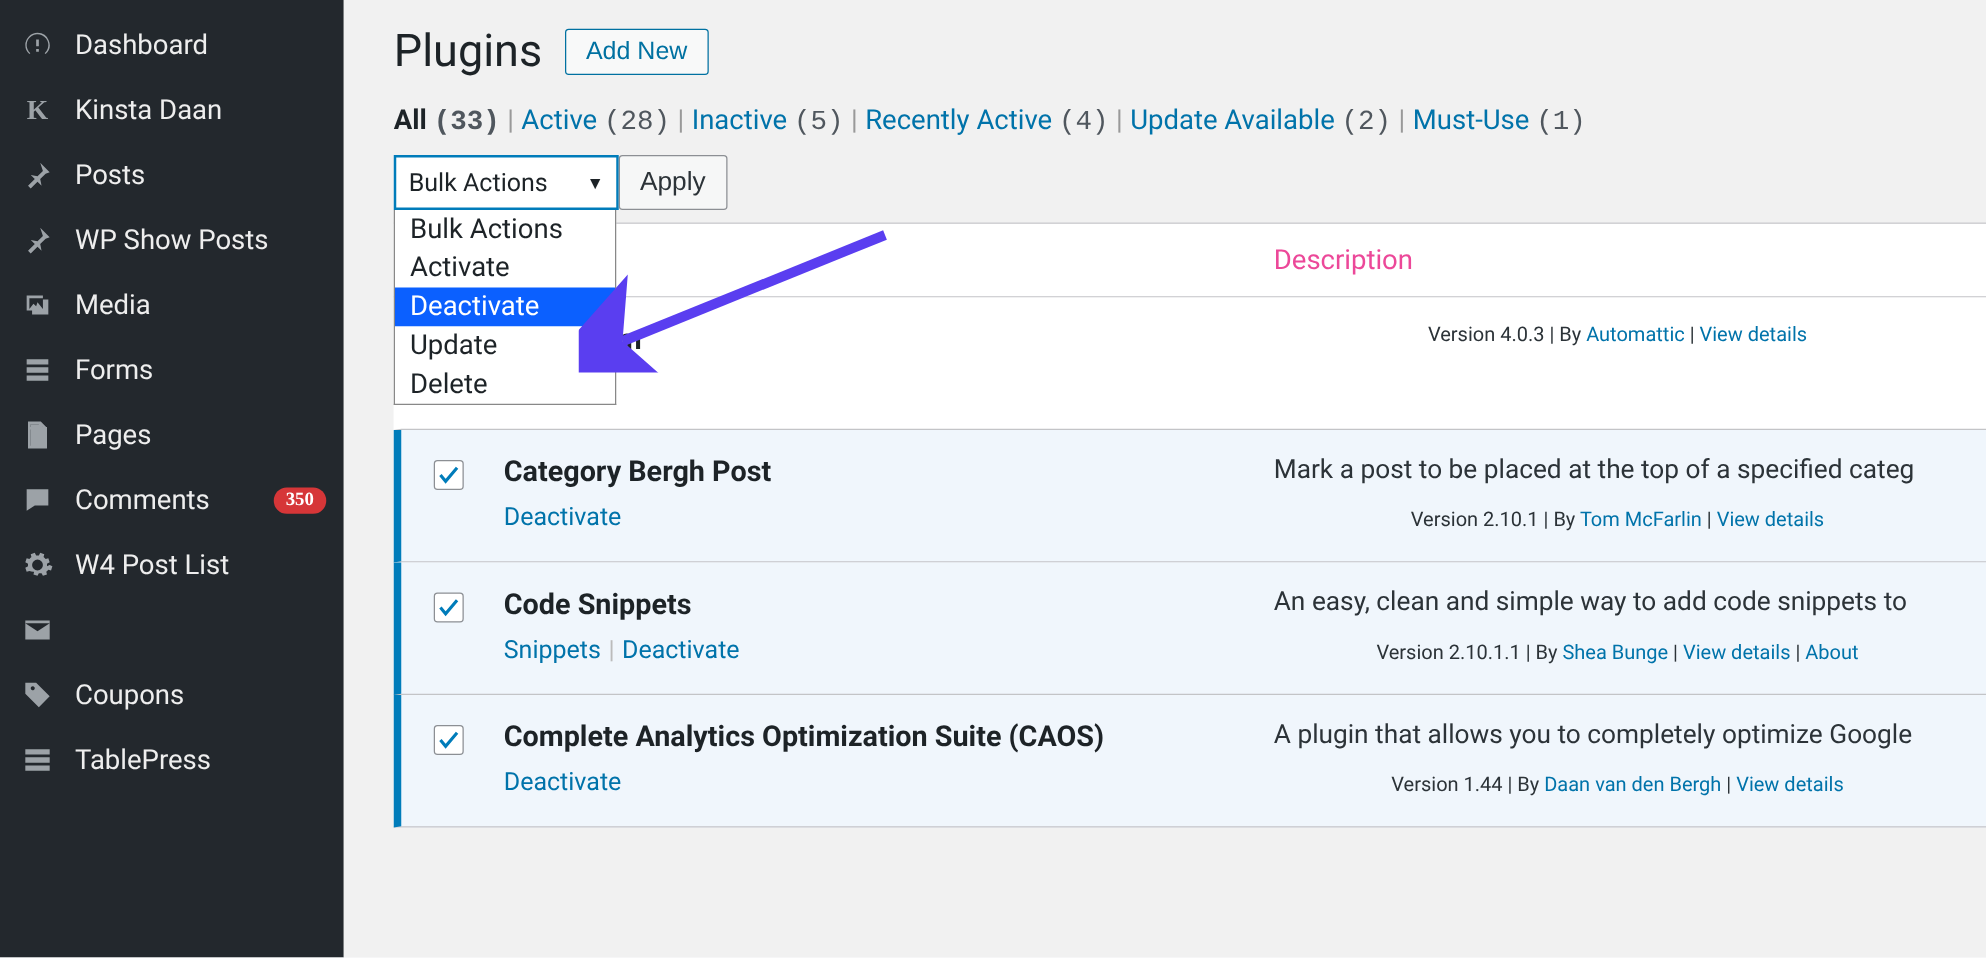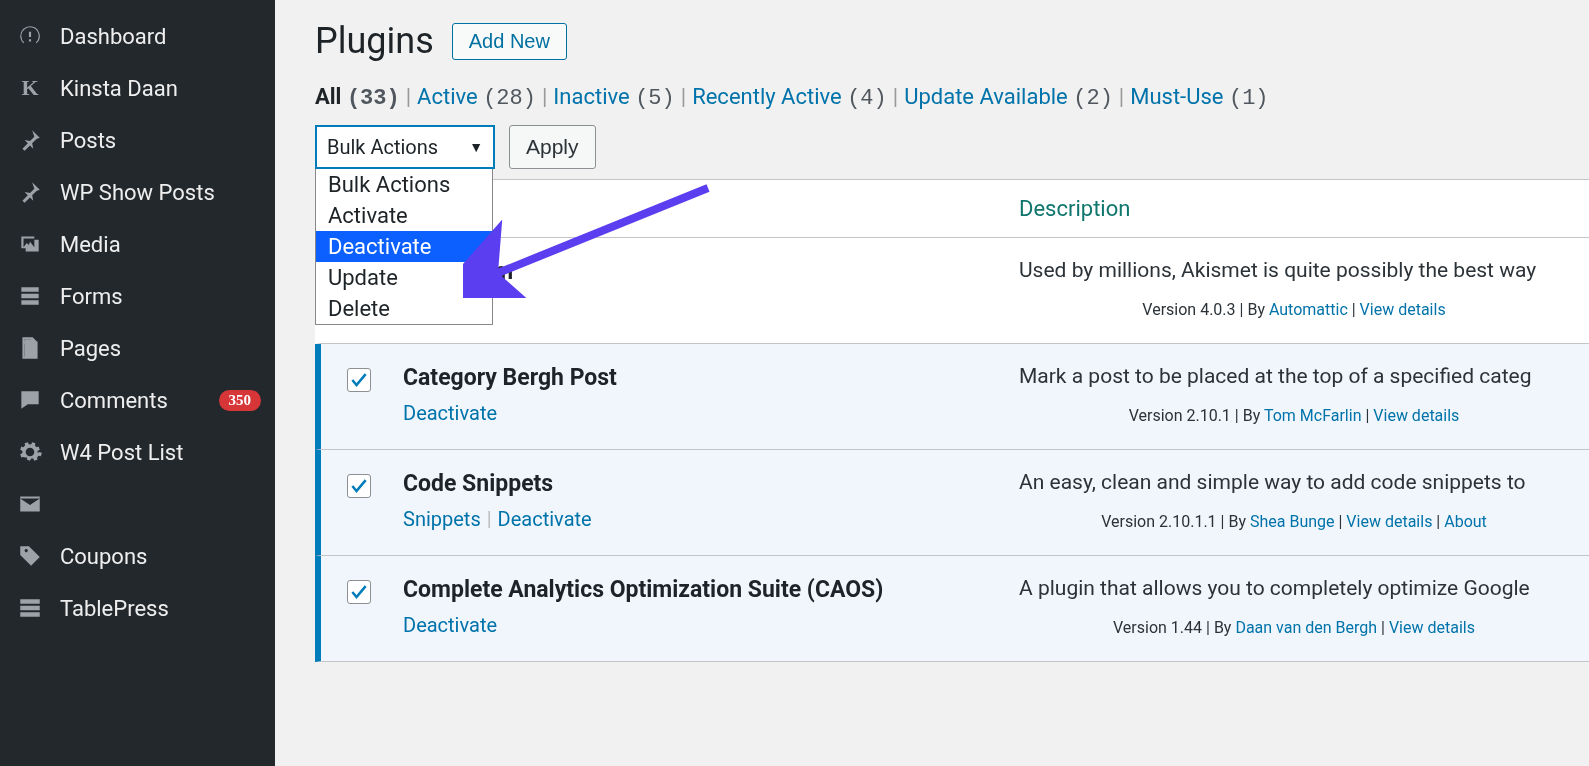--- a/index.html
+++ b/index.html
@@ -95,21 +95,20 @@
     font-size: 22px;
     margin-bottom: 14px;
   }
   .filter-link { color: #0073aa; text-decoration: none; cursor: pointer; }
   .filter-link.current { color: #1d2327; font-weight: 700; }
   .filter-count { color: #50575e; font-family: Liberation Mono, monospace; }
   .filter-sep { color: #999; padding: 0 6px; }
 
   .action-row {
     display: flex;
-    gap: 14px;
     align-items: flex-start;
     margin-bottom: 10px;
     position: relative;
   }
   .bulk-select {
     width: 180px;
     height: 44px;
     border: 2px solid #007cba;
     background: #fff;
     font-size: 20px;
@@ -144,21 +143,21 @@
   
   .plugins-table {
     background: #fff;
     border-top: 1px solid #c3c4c7;
   }
   .table-header {
     display: flex;
     align-items: center;
     padding: 14px 20px 14px 24px;
     border-bottom: 1px solid #c3c4c7;
-    color: #0f766e;
+    color: #ec4899;
     font-size: 22px;
   }
   .col-check { width: 40px; }
   .col-plugin { width: 640px; padding-left: 24px; }
   .col-desc { flex: 1; }
 
   .plugin-row {
     display: flex;
     border-bottom: 1px solid #c3c4c7;
     padding: 20px 20px 24px 18px;
@@ -343,21 +342,20 @@
     <div id="plugin-rows">
         <div class="plugin-row">
           <div class="col-check">
             <span class="wp-checkbox"></span>
           </div>
           <div class="col-plugin">
             <div class="plugin-name">Anti-Spam</div>
             <div class="row-actions"><a class="danger">Delete</a></div>
           </div>
           <div class="col-desc">
-            <div class="plugin-desc">Used by millions, Akismet is quite possibly the best way</div>
             <div class="plugin-meta">Version 4.0.3 | By <a>Automattic</a> | <a>View details</a></div>
           </div>
         </div>
         <div class="plugin-row selected">
           <div class="col-check">
             <span class="wp-checkbox checked">
               <svg>
                 <use href="#i-check"></use>
               </svg>
             </span>

